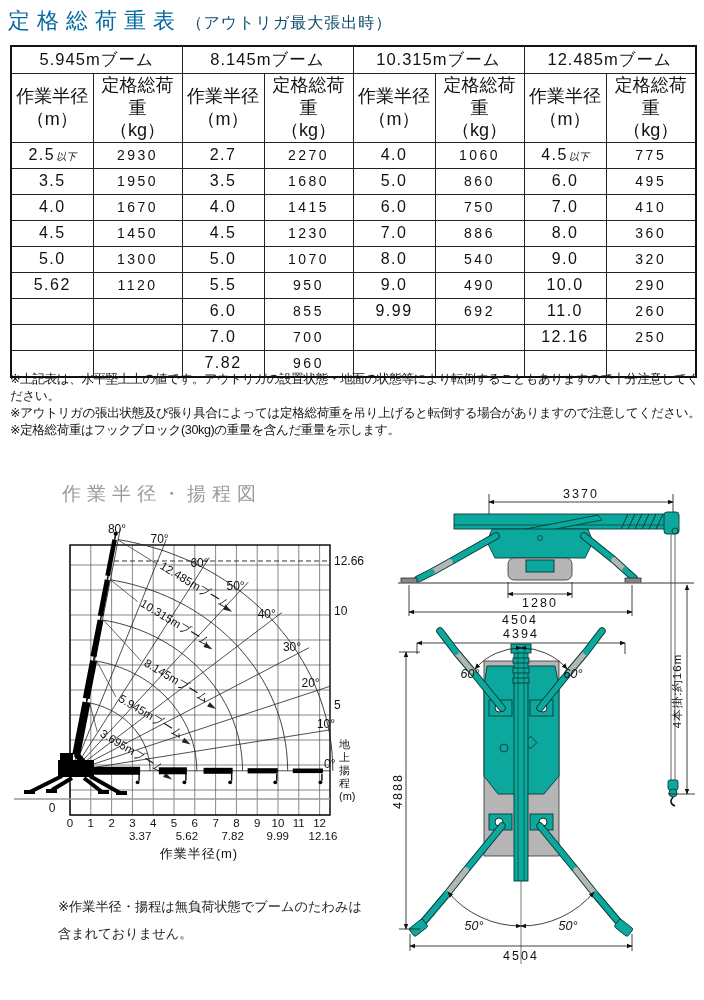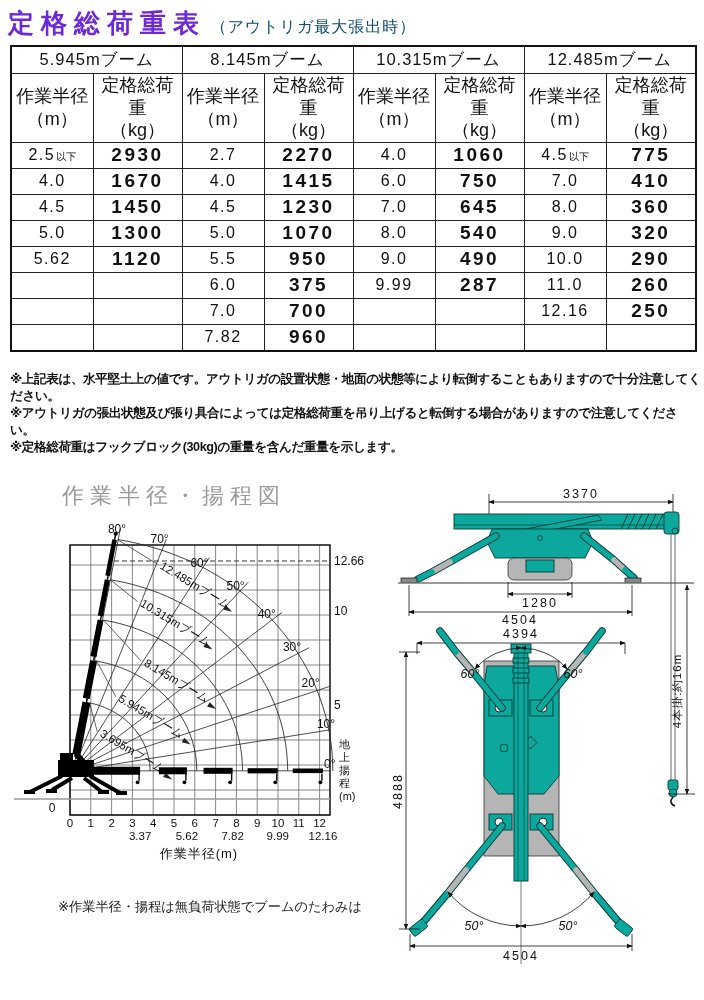--- a/index.html
+++ b/index.html
@@ -1,37 +1,37 @@
 <!DOCTYPE html>
 <html><head>
 <meta charset="utf-8">
 <style>
   html,body{margin:0;padding:0;}
   body{width:704px;height:1000px;background:#ffffff;position:relative;overflow:hidden;
        font-family:"Liberation Sans","DejaVu Sans",sans-serif;color:#111;}
   .abs{position:absolute;}
   
   #page-header{left:8px;top:6px;white-space:nowrap;}
-  #page-title{font-size:26px;color:#6d28d9;letter-spacing:7px;font-weight:700;}
+  #page-title{font-size:22px;color:#0369a1;letter-spacing:7px;font-weight:400;}
   #page-subtitle{font-size:16px;color:#0c4a6e;letter-spacing:1px;}
   
   #load-table{left:10px;top:45px;border-collapse:collapse;table-layout:fixed;width:686px;
               border:2px solid #111;}
   #load-table td,#load-table th{border:1px solid #222;text-align:center;padding:0;vertical-align:middle;}
   tr.boomhead td{height:26px;font-size:16.5px;letter-spacing:1px;color:#111;}
   tr.colhead td{height:44px;font-size:18px;line-height:1.25;color:#111;}
   tr.datarow td{height:25px;}
   .rad{font-size:16px;letter-spacing:1.5px;}
-  .sfx{font-size:10px;letter-spacing:0;margin-left:1px;}
-  .wt{font-size:19px;letter-spacing:2.5px;font-weight:bold;}
+  .sfx{font-size:10px;letter-spacing:0;margin-left:1px;font-style:italic;}
+  .wt{font-size:14px;letter-spacing:2.5px;}
   
-  #notes{left:10px;top:371px;width:692px;font-weight:bold;}
+  #notes{left:10px;top:371px;width:692px;}
   #notes div{font-size:12.6px;line-height:17px;letter-spacing:-0.4px;color:#111;}
   
-  #chart-title{left:62px;top:481px;font-size:22px;color:#9a9a9a;letter-spacing:6px;}
+  #chart-title{left:62px;top:481px;font-size:19px;color:#9a9a9a;letter-spacing:6px;}
   #chart-note{left:58px;top:893px;font-size:13.2px;line-height:27px;color:#222;}
   
   .tl{fill:#0ca89d;stroke:#063d38;stroke-width:0.9;}
   .gy{fill:#b5b5b5;stroke:#333;stroke-width:0.8;}
   .dim{stroke:#111;stroke-width:0.8;fill:none;}
   .dimtxt{font-size:12.5px;letter-spacing:2px;fill:#111;}
   .angtxt{font-size:12.5px;font-style:italic;fill:#111;}
   text{font-family:"Liberation Sans","DejaVu Sans",sans-serif;}
 </style>
 </head>
@@ -98,36 +98,46 @@
         <td><span class="rad">2.5</span><span class="sfx">以下</span></td>
         <td><span class="wt">2930</span></td>
         <td><span class="rad">2.7</span></td>
         <td><span class="wt">2270</span></td>
         <td><span class="rad">4.0</span></td>
         <td><span class="wt">1060</span></td>
         <td><span class="rad">4.5</span><span class="sfx">以下</span></td>
         <td><span class="wt">775</span></td>
       </tr>
       <tr class="datarow">
+        <td><span class="rad">3.5</span></td>
+        <td><span class="wt">1950</span></td>
+        <td><span class="rad">3.5</span></td>
+        <td><span class="wt">1680</span></td>
+        <td><span class="rad">5.0</span></td>
+        <td><span class="wt">860</span></td>
+        <td><span class="rad">6.0</span></td>
+        <td><span class="wt">495</span></td>
+      </tr>
+      <tr class="datarow">
         <td><span class="rad">4.0</span></td>
         <td><span class="wt">1670</span></td>
         <td><span class="rad">4.0</span></td>
         <td><span class="wt">1415</span></td>
         <td><span class="rad">6.0</span></td>
         <td><span class="wt">750</span></td>
         <td><span class="rad">7.0</span></td>
         <td><span class="wt">410</span></td>
       </tr>
       <tr class="datarow">
         <td><span class="rad">4.5</span></td>
         <td><span class="wt">1450</span></td>
         <td><span class="rad">4.5</span></td>
         <td><span class="wt">1230</span></td>
         <td><span class="rad">7.0</span></td>
-        <td><span class="wt">645</span></td>
+        <td><span class="wt">886</span></td>
         <td><span class="rad">8.0</span></td>
         <td><span class="wt">360</span></td>
       </tr>
       <tr class="datarow">
         <td><span class="rad">5.0</span></td>
         <td><span class="wt">1300</span></td>
         <td><span class="rad">5.0</span></td>
         <td><span class="wt">1070</span></td>
         <td><span class="rad">8.0</span></td>
         <td><span class="wt">540</span></td>
@@ -141,23 +151,23 @@
         <td><span class="wt">950</span></td>
         <td><span class="rad">9.0</span></td>
         <td><span class="wt">490</span></td>
         <td><span class="rad">10.0</span></td>
         <td><span class="wt">290</span></td>
       </tr>
       <tr class="datarow">
         <td></td>
         <td></td>
         <td><span class="rad">6.0</span></td>
-        <td><span class="wt">375</span></td>
+        <td><span class="wt">855</span></td>
         <td><span class="rad">9.99</span></td>
-        <td><span class="wt">287</span></td>
+        <td><span class="wt">692</span></td>
         <td><span class="rad">11.0</span></td>
         <td><span class="wt">260</span></td>
       </tr>
       <tr class="datarow">
         <td></td>
         <td></td>
         <td><span class="rad">7.0</span></td>
         <td><span class="wt">700</span></td>
         <td></td>
         <td></td>
@@ -327,20 +337,21 @@
       <text x="322.928" y="320" text-anchor="middle" font-size="11.5" fill="#111">12.16</text>
       <text x="198.96" y="338" text-anchor="middle" font-size="13" fill="#111" letter-spacing="1">作業半径(m)</text>
       <text x="334" y="44.99199999999999" font-size="12" fill="#111">12.66</text>
       <text x="334" y="189" font-size="12" fill="#111">5</text>
       <text x="334" y="95" font-size="12" fill="#111">10</text>
       <text x="339" y="228" font-size="11" fill="#111"><tspan x="339" dy="0">地</tspan><tspan x="339" dy="13">上</tspan><tspan x="339" dy="13">揚</tspan><tspan x="339" dy="13">程</tspan><tspan x="339" dy="13">(m)</tspan></text>
     </g>
   </svg>
 <div id="chart-note" class="abs">
     <div>※作業半径・揚程は無負荷状態でブームのたわみは</div>
+    <div>含まれておりません。</div>
   </div>
 
 <svg id="diag-svg" class="abs" style="left:392px;top:486px" width="312" height="514" viewBox="0 0 312 514">
   <defs>
     <marker id="ah" viewBox="0 0 10 10" refX="9" refY="5" markerWidth="7.5" markerHeight="7.5" orient="auto-start-reverse">
       <path d="M0,1L10,5L0,9z" fill="#111"></path>
     </marker>
   </defs>
 
   <g>

